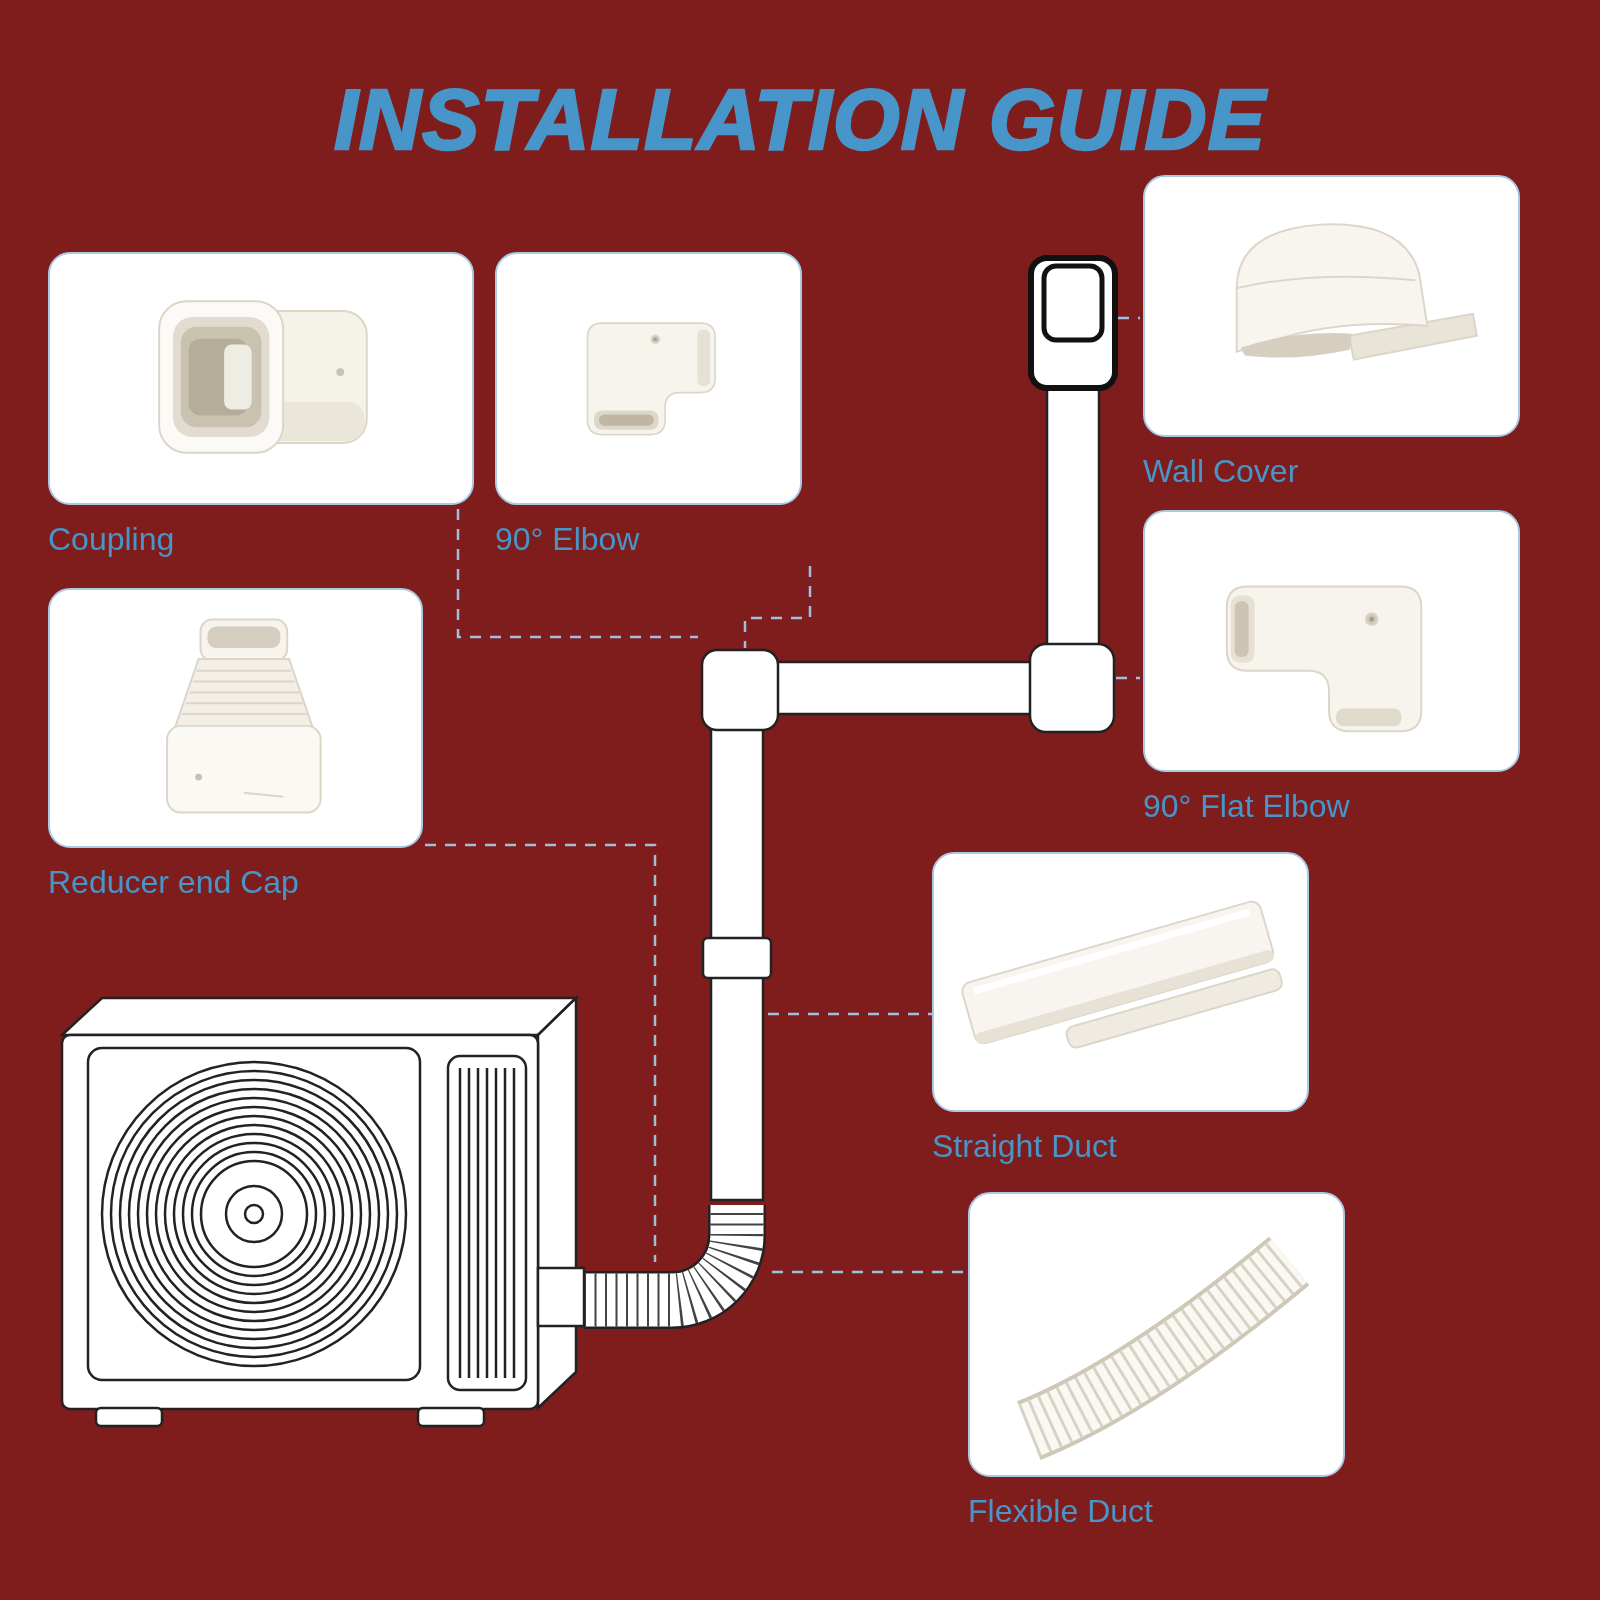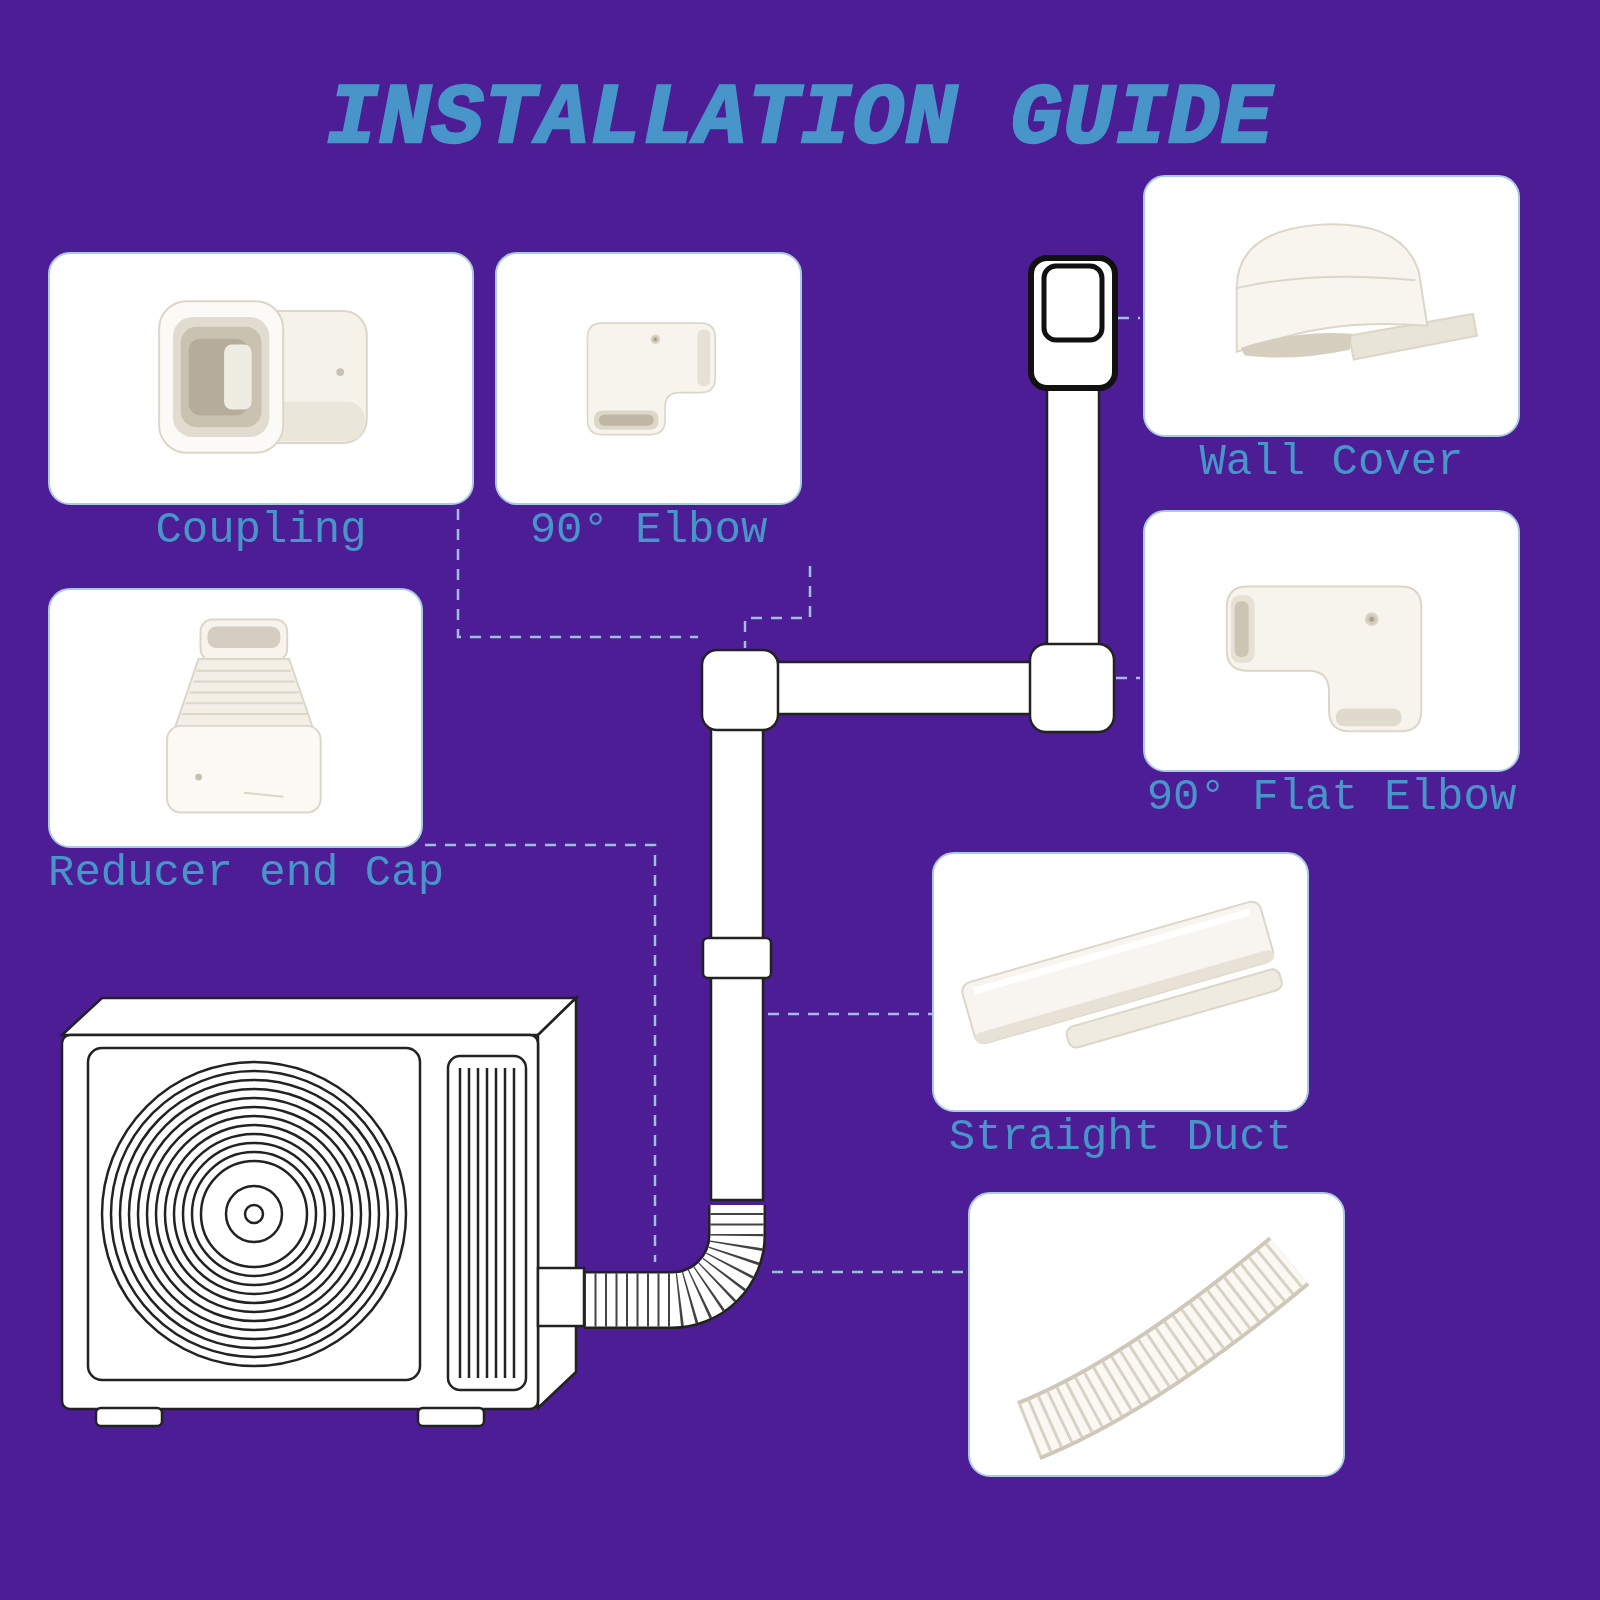--- a/index.html
+++ b/index.html
@@ -4,37 +4,37 @@
 <style>
   :root{
     --accent:#4795c9;
     --box-border:#a9c9e4;
     --connector:#9dc0de;
     --line:#222222;
   }
   *{margin:0;padding:0;box-sizing:border-box}
   html,body{background:#ffffff}
   .canvas{
-    position:relative;width:1600px;height:1600px;background:#4c1d95;overflow:hidden;
-    font-family:Liberation Mono, monospace;
+    position:relative;width:1600px;height:1600px;background:#7f1d1d;overflow:hidden;
+    font-family:Liberation Sans, sans-serif;
   }
   .title{
     position:absolute;top:70px;left:0;width:100%;text-align:center;
     font-size:86px;font-weight:bold;font-style:italic;color:var(--accent);
     -webkit-text-stroke:2.5px var(--accent);letter-spacing:1px;white-space:nowrap;
   }
   .diagram{position:absolute;left:0;top:0}
   .part{position:absolute}
   .pbox{
     background:#fff;border:2px solid var(--box-border);border-radius:22px;
     overflow:hidden;display:flex;align-items:center;justify-content:center;width:100%;
   }
   .pbox svg{width:100%;height:100%}
   .plabel{
-    text-align:center;font-size:44px;color:var(--accent);white-space:nowrap;
+    margin-top:16px;text-align:left;font-size:32px;color:var(--accent);white-space:nowrap;
   }
   .ink{stroke:var(--line);fill:none;stroke-width:2.5px}
   .inkfill{stroke:var(--line);fill:#ffffff;stroke-width:2.5px}
   .connector path{stroke:var(--connector);stroke-width:2.5px;fill:none;stroke-dasharray:11 9}
 </style>
 </head>
 <body>
 
 <div class="canvas">
 
@@ -190,20 +190,21 @@
   <div class="part" style="left:968px;top:1192px;width:377px">
     <div class="pbox" style="height:285px">
       <svg viewBox="0 0 375 285">
         <g fill="none">
           <path d="M58,240 Q170,195 322,68" stroke="#cfc8b9" stroke-width="64"></path>
           <path d="M58,240 Q170,195 322,68" stroke="#faf8f3" stroke-width="56"></path>
           <path d="M58,240 Q170,195 322,68" stroke="#cfc8b9" stroke-width="56" stroke-dasharray="3 8" opacity="0.8"></path>
         </g>
       </svg>
     </div>
+    <div class="plabel">Flexible Duct</div>
   </div>
 
   <div class="part" style="left:48px;top:588px;width:375px">
     <div class="pbox" style="height:260px">
       <svg viewBox="0 0 375 260">
         <g stroke="#dcd6c9" stroke-width="2">
           <rect x="152" y="30" width="88" height="42" rx="12" fill="#f7f4ee"></rect>
           <rect x="159" y="37" width="74" height="22" rx="9" fill="#d5cec0" stroke="none"></rect>
           <path d="M150,70 L242,70 L266,140 L126,140 Z" fill="#f3efe7"></path>
           <path d="M148,82 L244,82 M145,93 L248,93 M141,104 L252,104 M137,115 L256,115 M133,126 L260,126" fill="none"></path>

